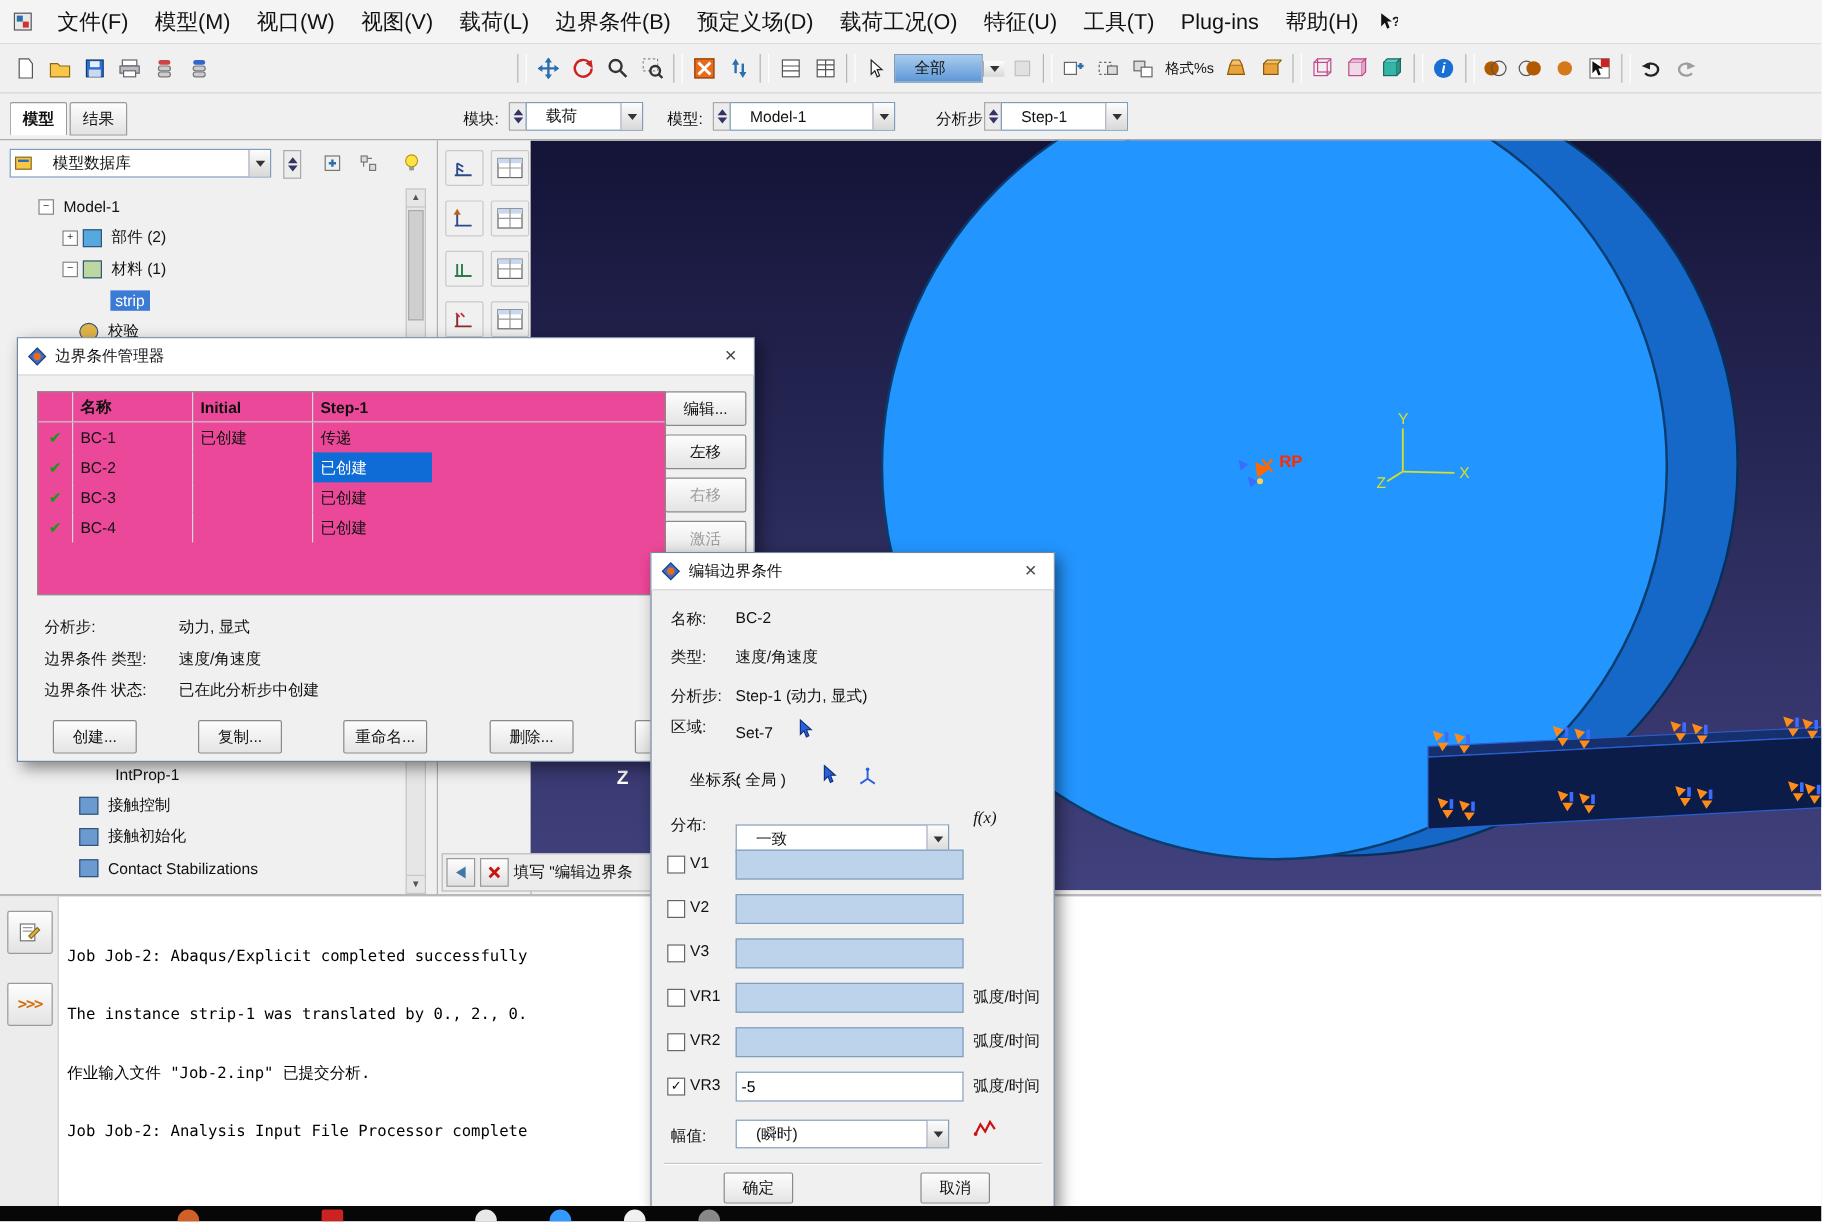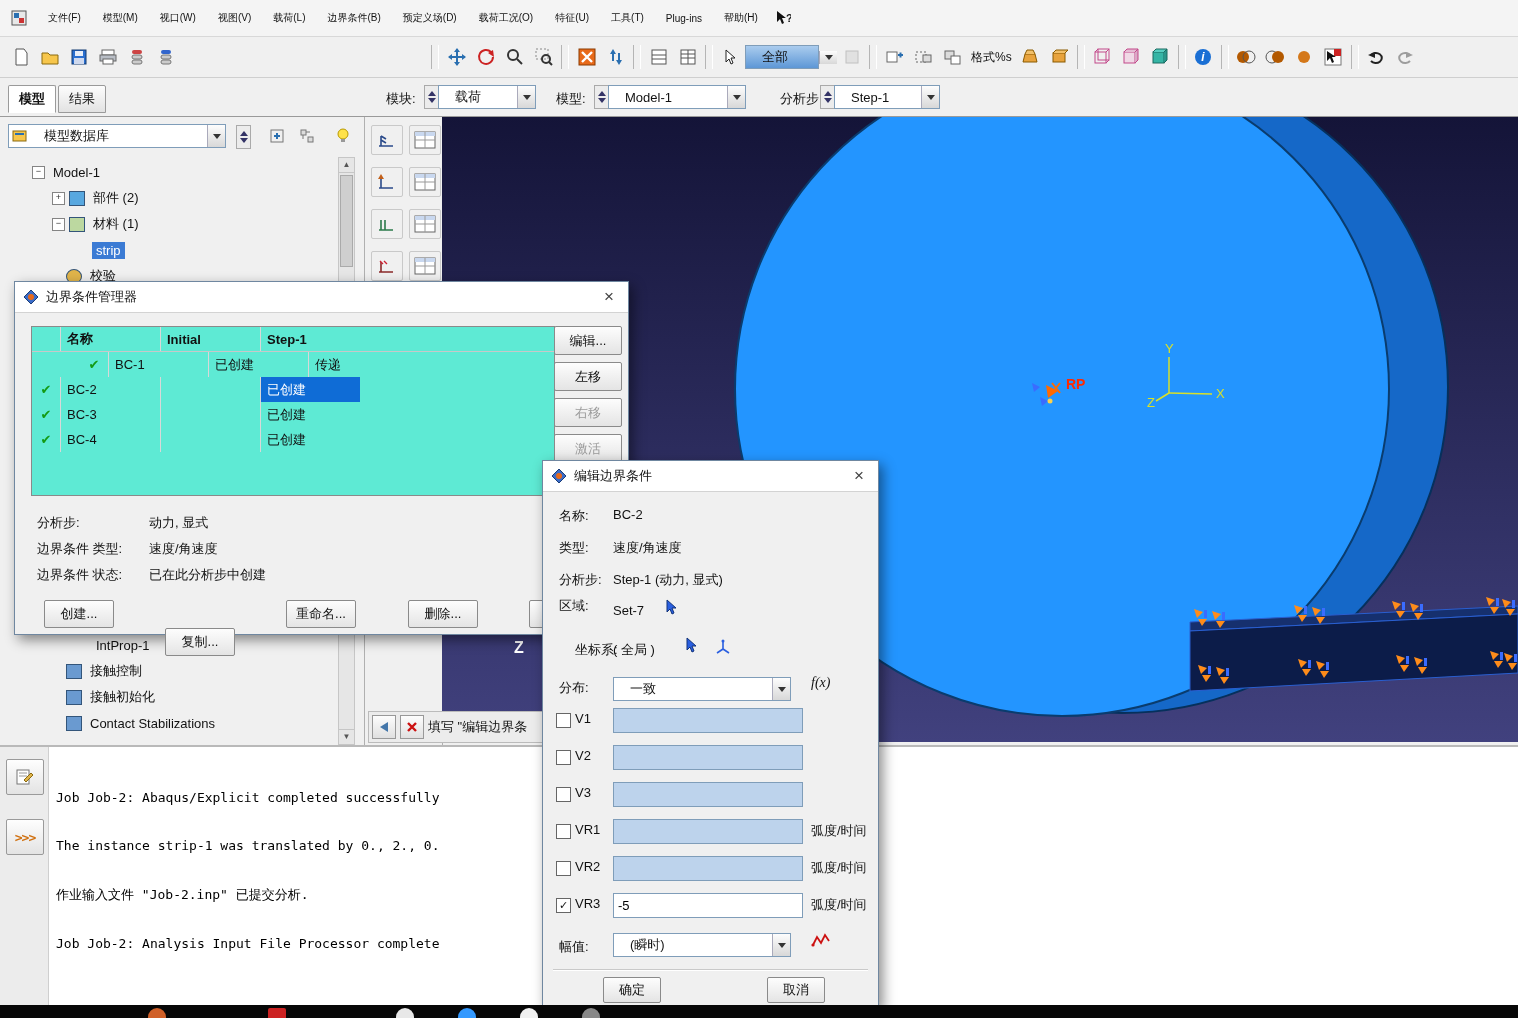--- a/index.html
+++ b/index.html
@@ -1,21 +1,21 @@
 <!DOCTYPE html>
 <html><head>
 <meta charset="utf-8">
 <style>
   html,body{margin:0;padding:0;}
   body{font-family:"Liberation Sans","DejaVu Sans",sans-serif;font-size:13px;color:#111;}
   #win{position:relative;width:1518px;height:1018px;background:#f0f0f0;overflow:hidden;}
   .abs{position:absolute;}
   
   #menubar{left:0;top:0;width:1518px;height:36px;background:#f4f4f4;border-bottom:1px solid #d8d8d8;display:flex;align-items:center;gap:0;}
-  .menu-item{padding:4px 11px;font-size:10px;cursor:default;}
+  .menu-item{padding:4px 11px;font-size:18px;cursor:default;}
   #toolbar{left:0;top:37px;width:1518px;height:40px;background:#f0f0f0;border-bottom:1px solid #cfcfcf;display:flex;align-items:center;}
   .ti{width:27px;height:26px;display:flex;align-items:center;justify-content:center;flex:0 0 auto;border:1px solid transparent;border-radius:2px;}
   .tsep{width:6px;height:24px;border-left:1px solid #b5b5b5;border-right:1px solid #fff;margin:0 3px;flex:0 0 auto;}
   .combo{background:#fff;border:1px solid #7f9db9;height:22px;display:flex;align-items:center;}
   .combo .cval{flex:1;padding:0 16px;white-space:nowrap;overflow:hidden;}
   .cbtn{width:17px;height:100%;background:linear-gradient(#fdfdfd,#d8d8d8);border-left:1px solid #aab;display:flex;align-items:center;justify-content:center;}
   .dar{width:0;height:0;border:4px solid transparent;border-top:5px solid #333;margin-top:4px;}
   .spin{width:13px;height:22px;display:flex;flex-direction:column;align-items:center;justify-content:center;gap:2px;background:#ececec;border:1px solid #aaa;}
   .spin i{width:0;height:0;border:4px solid transparent;display:block;}
   .spin .up{border-bottom:5px solid #336;margin-top:-2px;}
@@ -46,21 +46,21 @@
   .gbtn{position:absolute;left:6px;width:36px;height:34px;border:1px solid #9a9a9a;background:linear-gradient(#fefefe,#e3e3e3);display:flex;align-items:center;justify-content:center;border-radius:2px;}
   #msglines{position:absolute;left:56px;top:10px;width:1450px;font-family:"DejaVu Sans Mono","Liberation Mono",monospace;font-size:13px;line-height:16.3px;color:#000;white-space:pre;}
   
   .dialog{background:#f0f0f0;border:1px solid #6f87a0;box-shadow:4px 5px 12px rgba(0,0,0,.45);}
   .dlg-title{height:30px;background:#fff;border-bottom:1px solid #d3d3d3;display:flex;align-items:center;padding:0 8px;gap:7px;font-size:13px;}
   .dlg-close{margin-left:auto;font-size:17px;color:#444;width:22px;text-align:center;}
   .btn{border:1px solid #8a8a8a;background:linear-gradient(#fdfdfd,#e4e4e4);border-radius:2px;display:flex;align-items:center;justify-content:center;font-size:13px;}
   .btn.disabled{color:#9b9b9b;}
   
   #bcmgr{left:14px;top:281px;width:613px;height:352px;z-index:10;}
-  #bcm-table{position:absolute;left:16px;top:44px;width:522px;height:168px;background:#5eead4;border:1px solid #8a8a8a;}
+  #bcm-table{position:absolute;left:16px;top:44px;width:522px;height:168px;background:#ec4899;border:1px solid #8a8a8a;}
   .bcm-hrow,.bcm-row{position:absolute;left:0;width:100%;height:25px;display:flex;align-items:center;}
   .bcm-hrow{height:24px;font-weight:bold;border-bottom:1px solid #c8c8c8;}
   .okcol{width:28px;text-align:center;flex:0 0 auto;}
   .okc::after{content:"✔";color:#149a14;font-size:13px;}
   .ccell{width:100px;padding:0 6px;box-sizing:border-box;border-left:1px solid #d8d8d8;flex:0 0 auto;height:100%;display:flex;align-items:center;}
   .ccell.sel{background:#0f6cd6;color:#fff;}
   .sidebtn{position:absolute;left:539px;width:66px;height:27px;}
   .infoline{position:absolute;left:22px;display:flex;font-size:13px;}
   .infoline .il{width:112px;flex:0 0 auto;}
   .botbtn{position:absolute;top:318px;width:68px;height:26px;}
@@ -632,21 +632,21 @@
       <span>边界条件管理器</span>
       <span class="dlg-close">×</span>
     </div>
     <div id="bcm-table">
       <div class="bcm-hrow" style="top:0;">
         <span class="okcol"></span>
         <span class="ccell">名称</span>
         <span class="ccell">Initial</span>
         <span class="ccell">Step-1</span>
       </div>
-      <div class="bcm-row" style="top:25px;padding-left:48px;">
+      <div class="bcm-row" style="top:25px;">
         <span class="okcol"><span class="okc"></span></span>
         <span class="ccell">BC-1</span>
         <span class="ccell">已创建</span>
         <span class="ccell">传递</span>
       </div>
       <div class="bcm-row" style="top:50px;">
         <span class="okcol"><span class="okc"></span></span>
         <span class="ccell">BC-2</span>
         <span class="ccell"></span>
         <span class="ccell sel">已创建</span>
@@ -674,21 +674,21 @@
     </div>
     <div class="infoline" style="top:258px;">
       <span class="il">边界条件 类型:</span>
         <span>速度/角速度</span>
     </div>
     <div class="infoline" style="top:284px;">
       <span class="il">边界条件 状态:</span>
         <span>已在此分析步中创建</span>
     </div>
     <span class="btn botbtn" style="left:29px;">创建...</span>
-    <span class="btn botbtn" style="left:150px;margin-top:28px;">复制...</span>
+    <span class="btn botbtn" style="left:150px;">复制...</span>
     <span class="btn botbtn" style="left:271px;">重命名...</span>
     <span class="btn botbtn" style="left:393px;">删除...</span>
     <span class="btn botbtn" style="left:514px;width:14px;"></span>
   </div>
 
   <div id="editbc" class="abs dialog">
     <div class="dlg-title">
       <svg width="16" height="16">
           <polygon points="8,1 15,8 8,15 1,8" fill="#3a6cc8" stroke="#1a3c78"></polygon>
           <circle cx="8" cy="8" r="3" fill="#e86a1a"></circle>
@@ -716,21 +716,21 @@
           <polygon points="2,1 2,13 5,10 7,15 9,14 7,9 11,9" fill="#2a5fe0" stroke="#11337a"></polygon>
         </svg>
     </span>
     <span class="abs" style="left:172px;top:178px;">
       <svg width="16" height="16">
           <path d="M8,2 L8,10 M8,10 L2,14 M8,10 L14,14" stroke="#2a5fe0" stroke-width="1.6" fill="none"></path>
           <circle cx="8" cy="2" r="1.5" fill="#2a5fe0"></circle>
         </svg>
     </span>
     <span class="fl" style="top:218px;">分布:</span>
-    <span class="combo ecombo" style="top:216px;">
+    <span class="combo ecombo" style="top:226px;">
       <span class="cval">一致</span>
       <span class="cbtn">
           <i class="dar"></i>
         </span>
     </span>
     <span class="abs" style="left:268px;top:214px;font-family:'Liberation Serif',serif;font-style:italic;font-size:14px;">f(x)</span>
 
     <span class="cb" style="left:13px;top:252px;"></span>
     <span class="fl" style="left:32px;top:250px;">V1</span>
     <input class="vfield" style="top: 247px;" disabled="">

